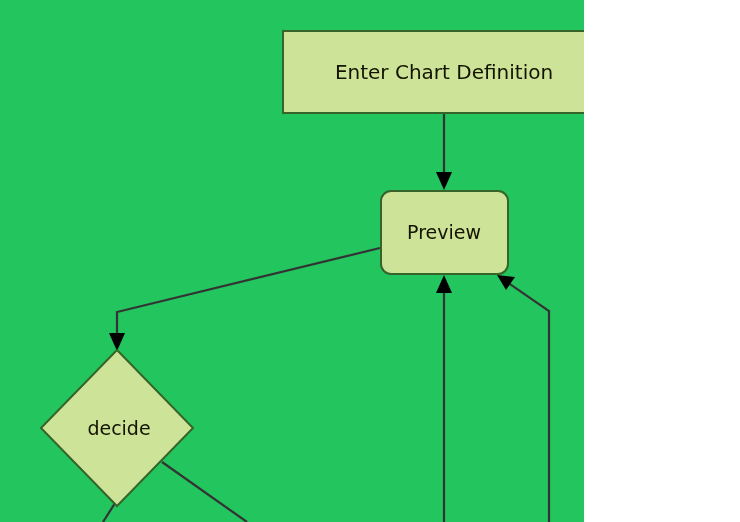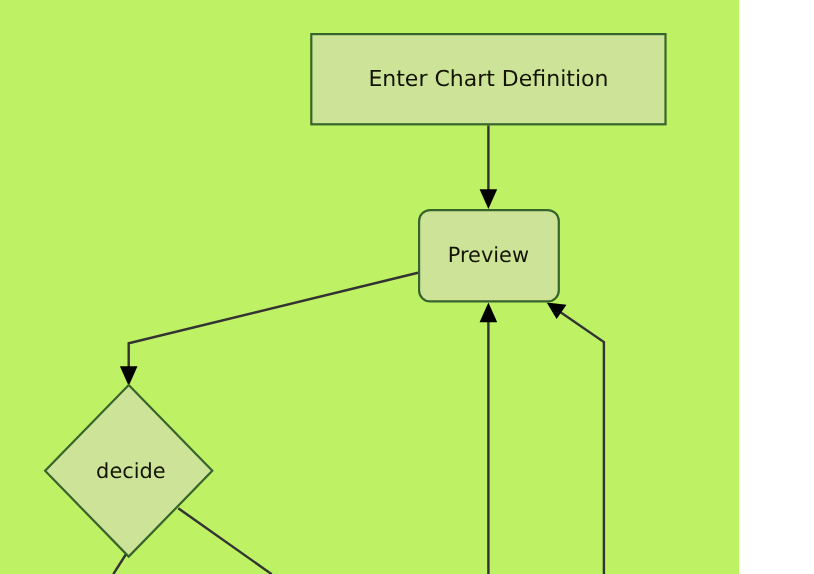--- a/index.html
+++ b/index.html
@@ -5,25 +5,24 @@
   html, body {
     margin: 0;
     padding: 0;
     background: #ffffff;
   }
   body {
     font-family: "DejaVu Sans", "Liberation Sans", sans-serif;
   }
   #canvas {
     position: relative;
-    width: 640px;
+    width: 584px;
     height: 522px;
-    background: #bef264;
+    background: #22c55e;
     overflow: hidden;
-    padding-left: 32px;
   }
   #flow-svg {
     position: absolute;
     top: 0;
     left: 0;
     width: 740px;
     height: 522px;
   }
   .node-label {
     font-family: "DejaVu Sans", "Liberation Sans", sans-serif;

